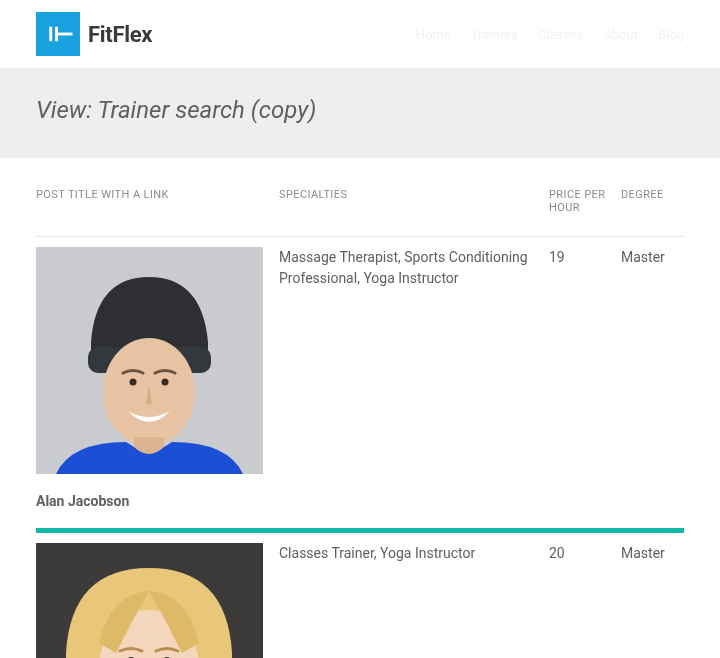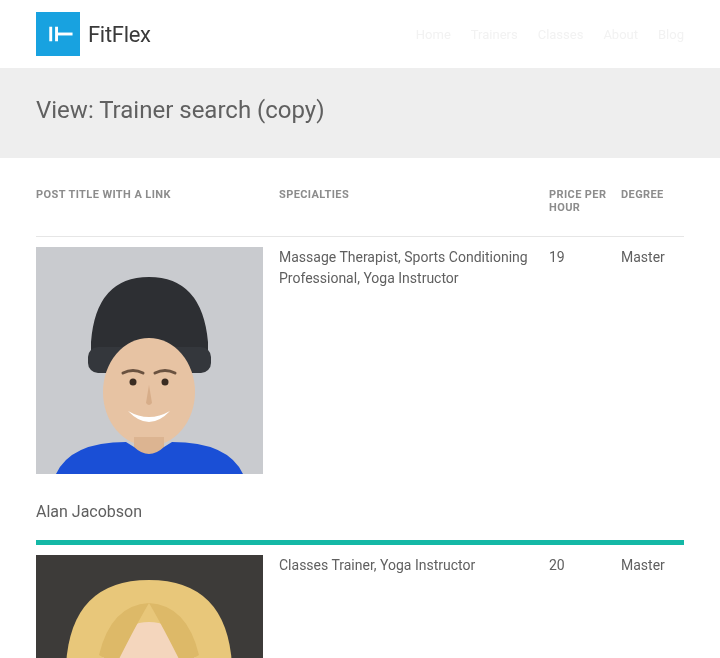--- a/index.html
+++ b/index.html
@@ -25,55 +25,56 @@
       width: 44px;
       height: 44px;
       background: #18a2e0;
       display: flex;
       align-items: center;
       justify-content: center;
     }
     .logo-mark svg { display: block; }
     .logo-text {
       font-size: 22px;
-      font-weight: 400;
+      font-weight: 700;
       color: #3a3a3a;
       letter-spacing: -0.3px;
     }
     .topnav {
       display: flex;
       gap: 20px;
     }
     .topnav a {
       color: #f2f2f2;
       font-size: 13px;
       text-decoration: none;
       cursor: pointer;
     }
     .title-band {
       background: #eeeeee;
       padding: 28px 36px 34px;
+      font-style: italic;
     }
     .title-band h1 {
       font-size: 24px;
       font-weight: 400;
       color: #606060;
     }
     .content {
       padding: 30px 36px 0;
     }
     table.trainers {
       width: 100%;
       border-collapse: collapse;
       table-layout: fixed;
     }
     table.trainers thead th {
       text-align: left;
       font-size: 11px;
-      font-weight: 700;
+      font-weight: 400;
       color: #8c8c8c;
       letter-spacing: 0.4px;
       padding: 0 8px 22px 0;
       vertical-align: top;
       border-bottom: 1px solid #e6e6e6;
       text-transform: uppercase;
     }
     table.trainers tbody td {
       padding: 10px 8px 16px 0;
       vertical-align: top;
@@ -90,23 +91,24 @@
     col.col-price { width: 72px; }
     col.col-degree{ width: auto; }
     .trainer-photo {
       width: 227px;
       height: 227px;
       background: #c7c7c7;
       overflow: hidden;
     }
     .trainer-photo svg { width: 100%; height: 100%; display: block; }
     .trainer-name {
-      margin-top: 26px;
-      font-size: 16px;
-      color: #606060;
+      margin-top: 17px;
+      font-size: 14px;
+      color: #606060;
+      font-weight: bold;
     }
     .trainer-name a {
       color: #606060;
       text-decoration: none;
     }
     .specialty-link {
       color: #606060;
       text-decoration: none;
       cursor: pointer;
     }

